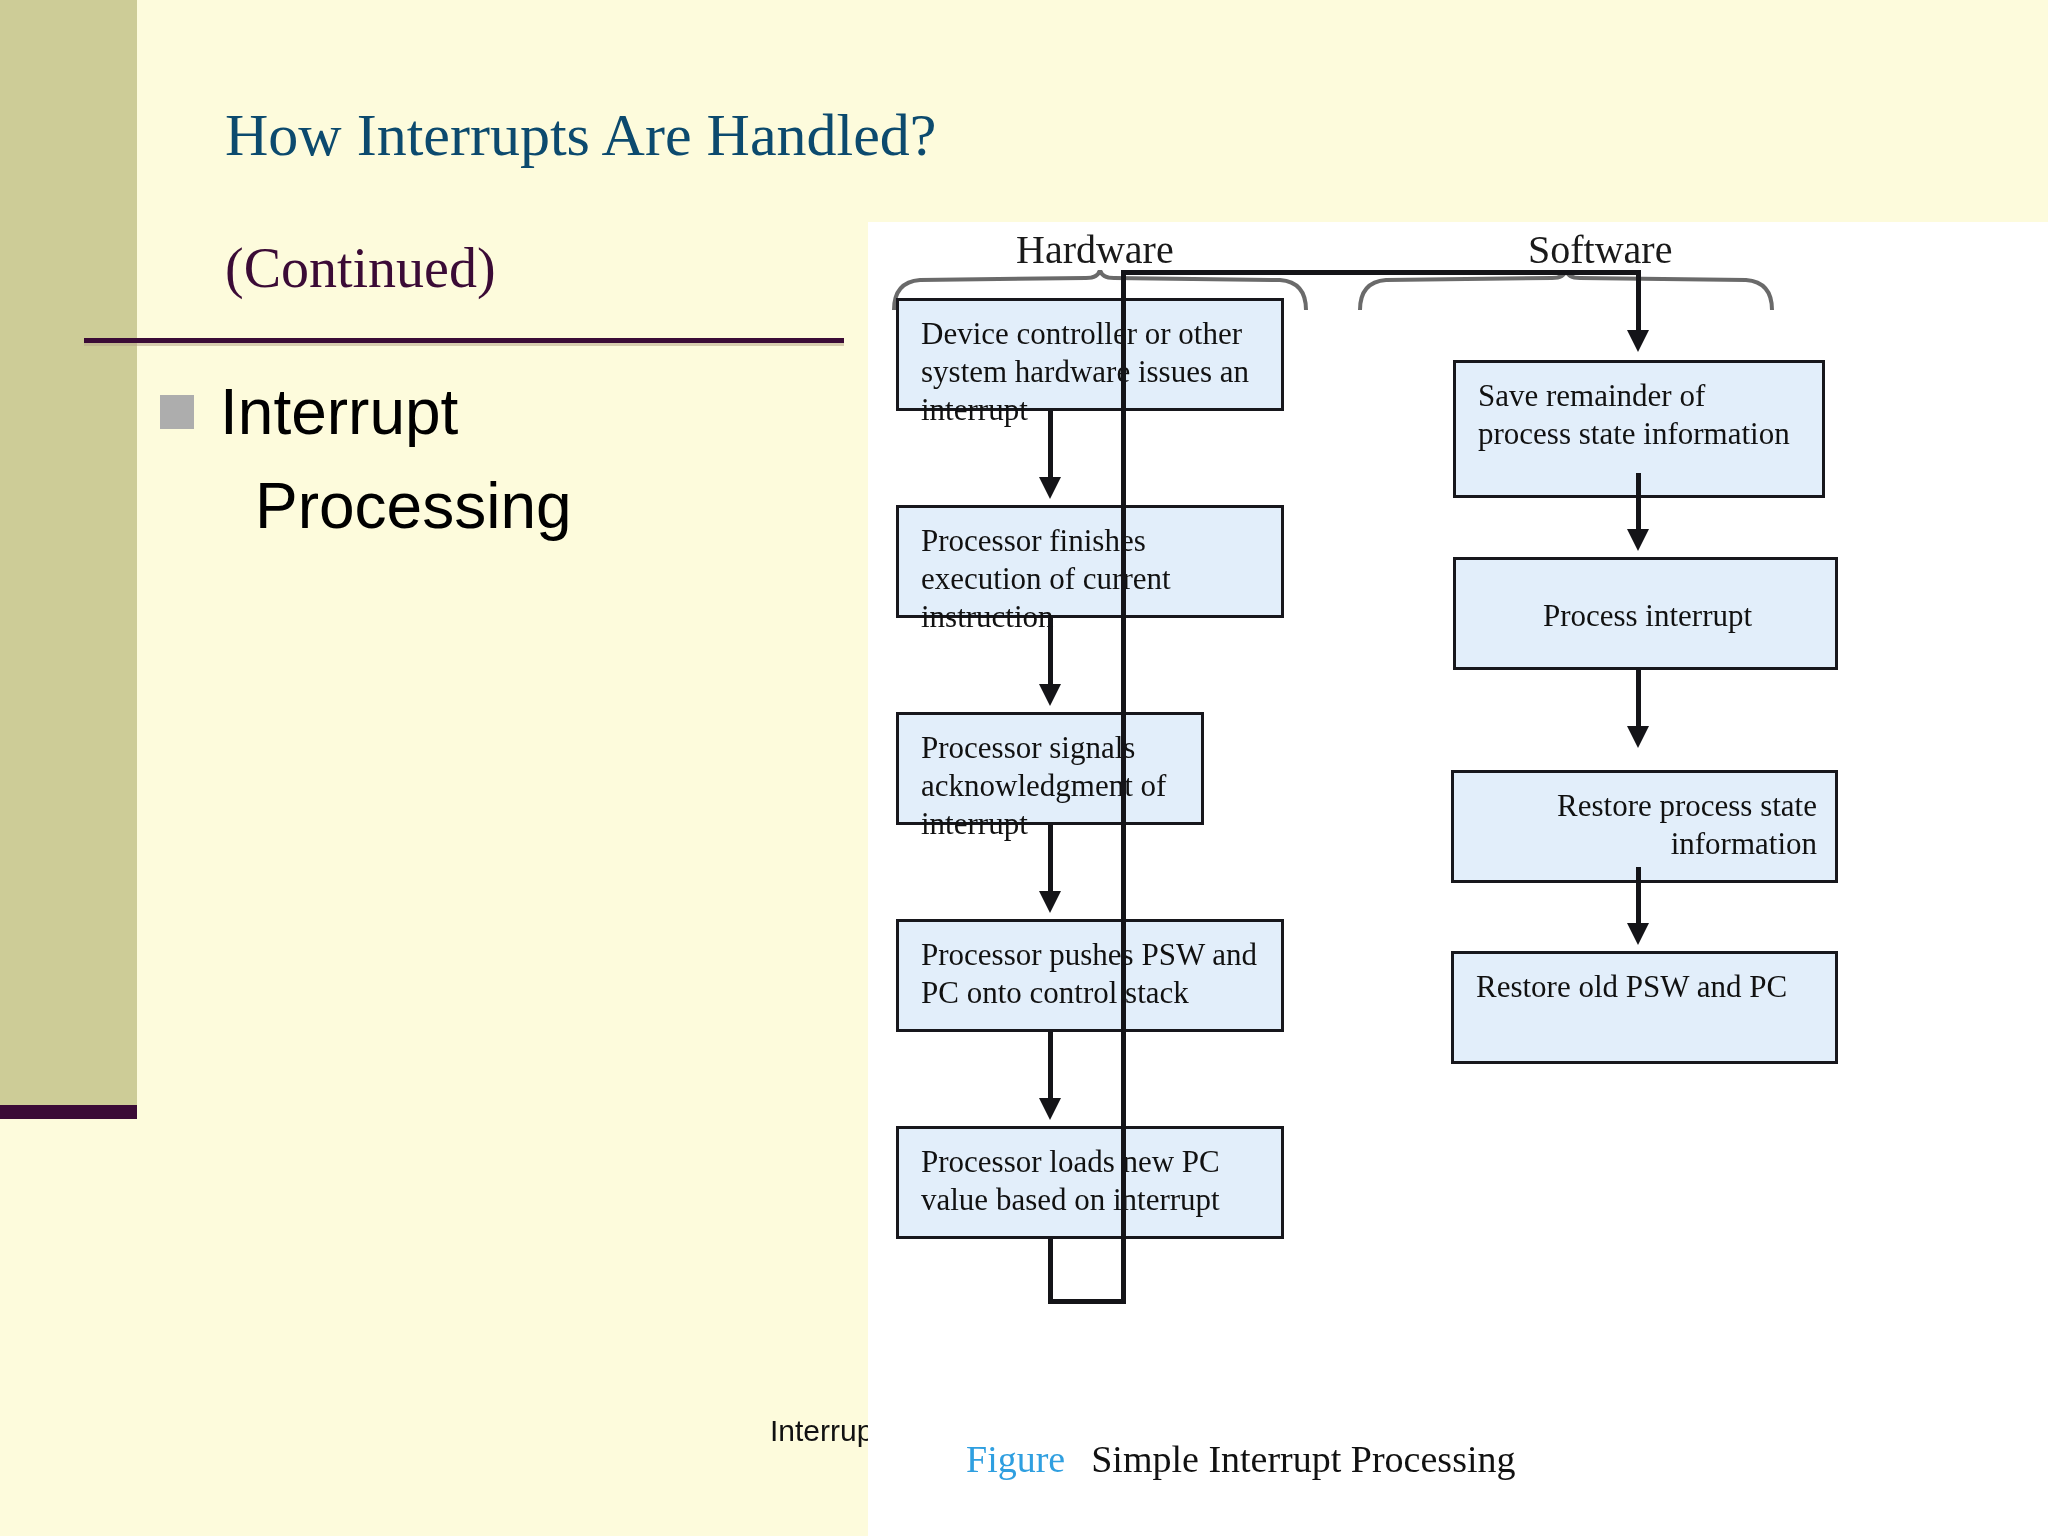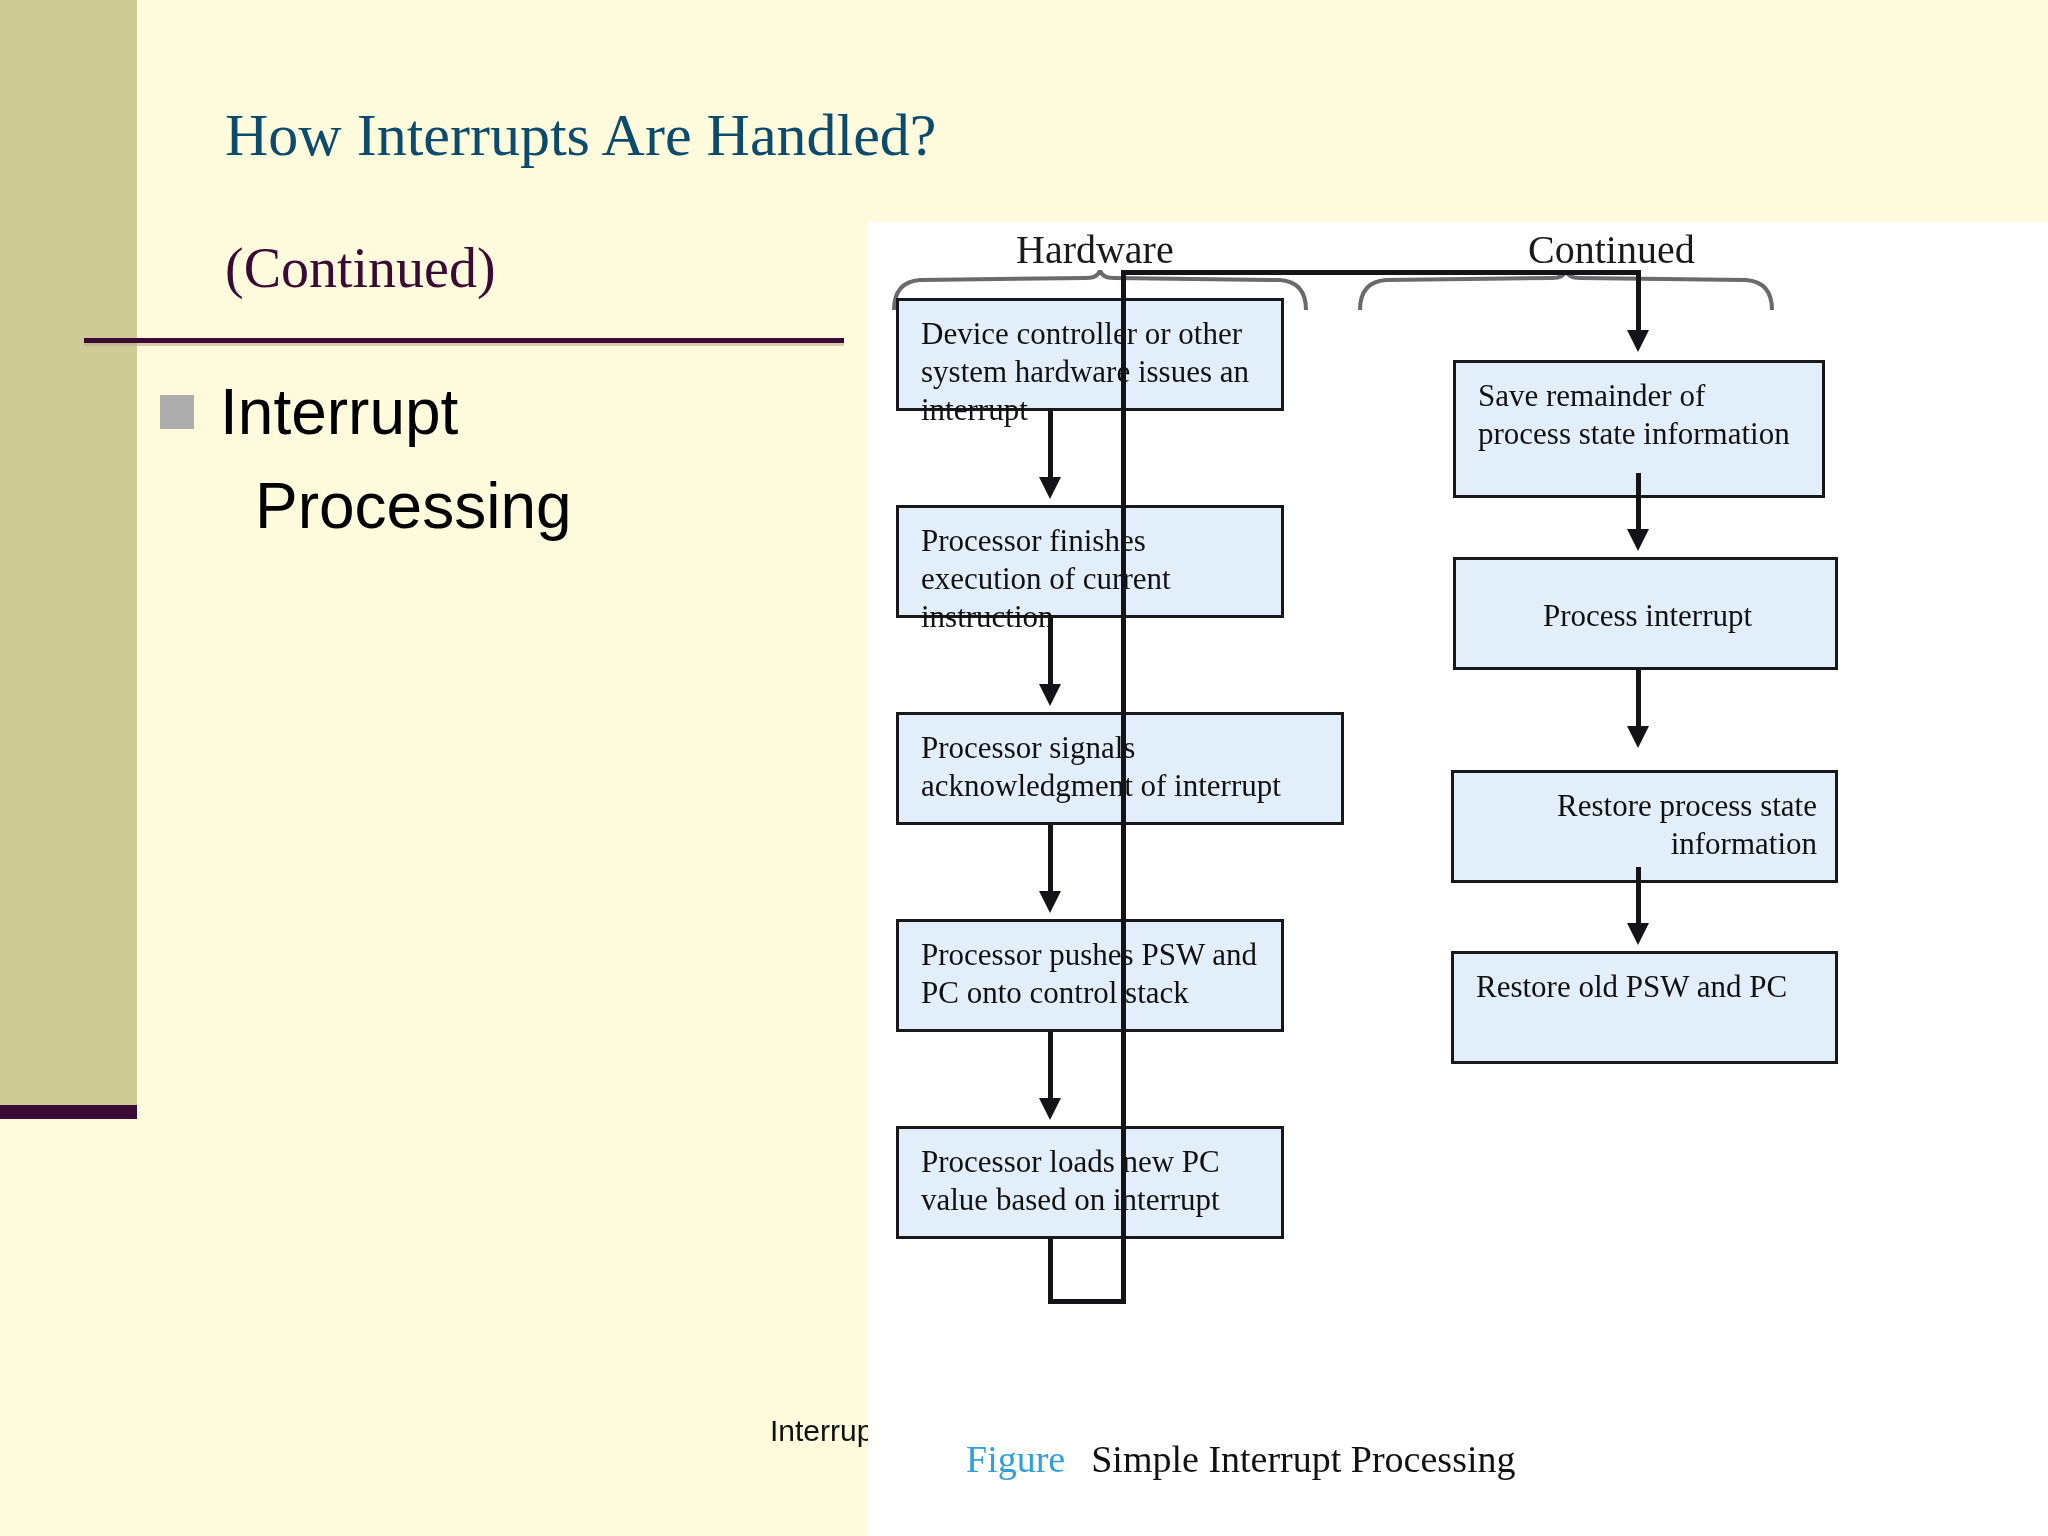--- a/index.html
+++ b/index.html
@@ -103,21 +103,21 @@
   <div id="bullet-block">
     <span class="bullet-marker"></span><span class="bullet-line1">Interrupt</span>
     <span class="bullet-line2">Processing</span>
   </div>
 
   <div id="footer-note">Interrupt</div>
 
   <div id="figure-panel">
 
     <div class="col-head" id="head-hardware">Hardware</div>
-    <div class="col-head" id="head-software">Continued</div>
+    <div class="col-head" id="head-software">Software</div>
 
     <svg class="brace" id="brace-hw" width="420" height="42">
       <path d="M4 40 Q4 12 30 10 L196 8 Q208 8 210 0 Q212 8 224 8 L390 10 Q416 12 416 40" fill="none" stroke="#6a6a6a" stroke-width="4"></path>
     </svg>
     <svg class="brace" id="brace-sw" width="420" height="42">
       <path d="M4 40 Q4 12 30 10 L196 8 Q208 8 210 0 Q212 8 224 8 L390 10 Q416 12 416 40" fill="none" stroke="#6a6a6a" stroke-width="4"></path>
     </svg>
 
     <div class="node-wrap" style="left:28px;top:76px;width:388px;height:113px;">
       <div class="node-shadow"></div>
@@ -128,21 +128,21 @@
 
     <div class="node-wrap" style="left:28px;top:283px;width:388px;height:113px;">
       <div class="node-shadow"></div>
       <div class="node" style="width:388px;height:113px;">Processor finishes execution of current instruction</div>
     </div>
     <div class="arrow-line" style="left:180px;top:396px;height:72px;"></div>
     <div class="arrow-head" style="left:171px;top:462px;"></div>
 
     <div class="node-wrap" style="left:28px;top:490px;width:388px;height:113px;">
       <div class="node-shadow"></div>
-      <div class="node" style="width:448px;height:113px;">Processor signals acknowledgment of interrupt</div>
+      <div class="node" style="width:308px;height:113px;">Processor signals acknowledgment of interrupt</div>
     </div>
     <div class="arrow-line" style="left:180px;top:603px;height:72px;"></div>
     <div class="arrow-head" style="left:171px;top:669px;"></div>
 
     <div class="node-wrap" style="left:28px;top:697px;width:388px;height:113px;">
       <div class="node-shadow"></div>
       <div class="node" style="width:388px;height:113px;">Processor pushes PSW and PC onto control stack</div>
     </div>
     <div class="arrow-line" style="left:180px;top:810px;height:72px;"></div>
     <div class="arrow-head" style="left:171px;top:876px;"></div>

